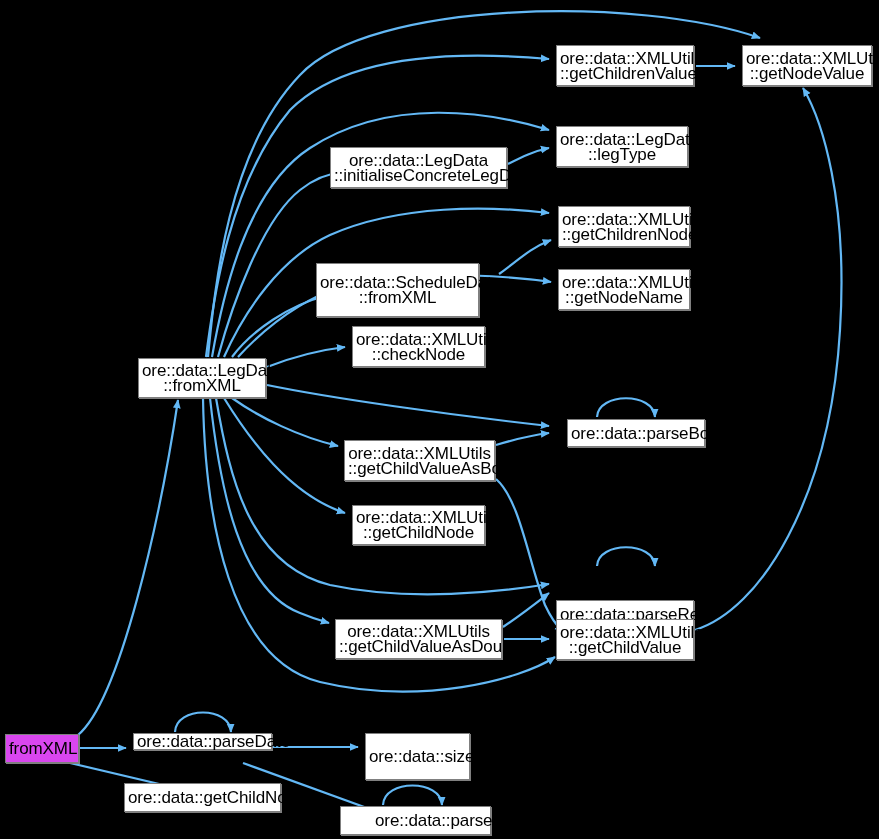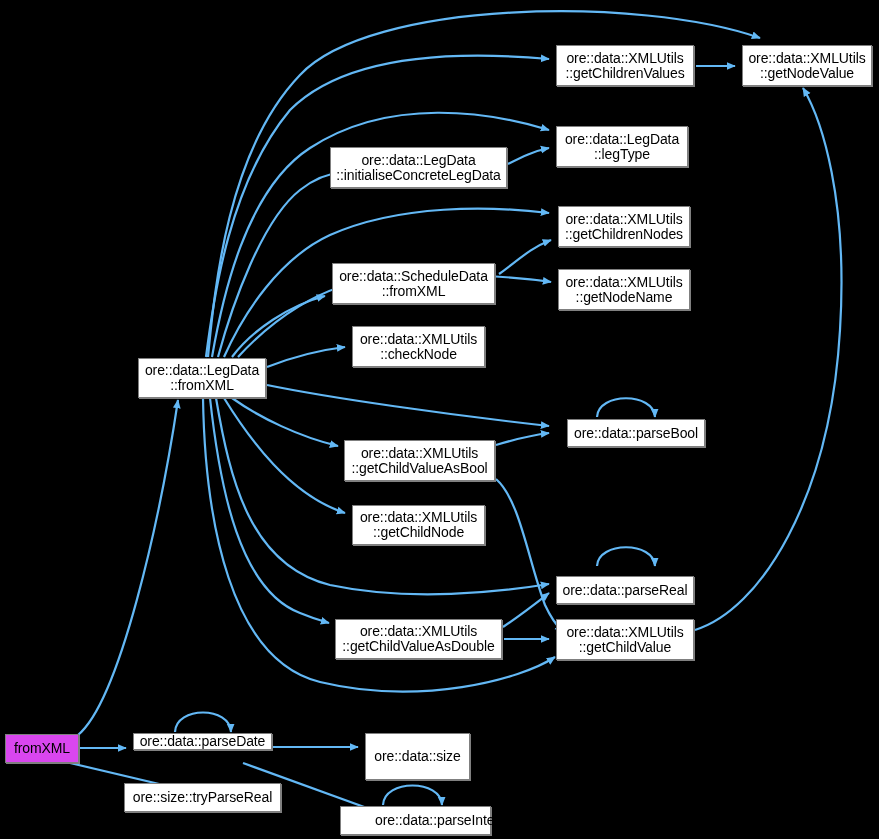--- a/index.html
+++ b/index.html
@@ -28,21 +28,21 @@
     position: absolute;
     box-sizing: border-box;
     background: #ffffff;
     border: 1px solid #7f7f7f;
     box-shadow: 1px 1px 0 0 #808080;
     display: flex;
     align-items: center;
     justify-content: center;
     text-align: center;
     color: #000000;
-    font-size: 14px;
+    font-size: 17px;
     line-height: 15px;
     letter-spacing: -0.1px;
     white-space: pre-line;
     z-index: 5;
   }
   .gnode.highlight {
     background: #d946ef;
   }
   .gnode .lbl {
     display: block;
@@ -127,42 +127,42 @@
       <path d="M 695,630 C 760,610 830,500 840,330 C 848,200 822,120 803,88"></path>
     </g>
   </svg>
 
   <div id="node-layer">
       <div class="gnode highlight" style="left: 5px; top: 734px; width: 74px; height: 29px;"><span class="lbl">fromXML</span></div>
       <div class="gnode" style="left: 138px; top: 358px; width: 128px; height: 40px;"><span class="lbl">ore::data::LegData
 ::fromXML</span></div>
       <div class="gnode" style="left: 330px; top: 147px; width: 177px; height: 41px;"><span class="lbl">ore::data::LegData
 ::initialiseConcreteLegData</span></div>
-      <div class="gnode" style="left: 332px; top: 263px; width: 163px; height: 41px;"><span class="lbl">ore::data::ScheduleData
+      <div class="gnode" style="left: 316px; top: 263px; width: 163px; height: 54px;"><span class="lbl">ore::data::ScheduleData
 ::fromXML</span></div>
       <div class="gnode" style="left: 352px; top: 326px; width: 133px; height: 41px;"><span class="lbl">ore::data::XMLUtils
 ::checkNode</span></div>
       <div class="gnode" style="left: 344px; top: 440px; width: 151px; height: 41px;"><span class="lbl">ore::data::XMLUtils
 ::getChildValueAsBool</span></div>
       <div class="gnode" style="left: 352px; top: 505px; width: 133px; height: 40px;"><span class="lbl">ore::data::XMLUtils
 ::getChildNode</span></div>
       <div class="gnode" style="left: 335px; top: 619px; width: 167px; height: 40px;"><span class="lbl">ore::data::XMLUtils
 ::getChildValueAsDouble</span></div>
       <div class="gnode" style="left: 556px; top: 45px; width: 138px; height: 41px;"><span class="lbl">ore::data::XMLUtils
 ::getChildrenValues</span></div>
       <div class="gnode" style="left: 742px; top: 45px; width: 130px; height: 41px;"><span class="lbl">ore::data::XMLUtils
 ::getNodeValue</span></div>
       <div class="gnode" style="left: 556px; top: 126px; width: 132px; height: 41px;"><span class="lbl">ore::data::LegData
 ::legType</span></div>
       <div class="gnode" style="left: 558px; top: 206px; width: 132px; height: 41px;"><span class="lbl">ore::data::XMLUtils
 ::getChildrenNodes</span></div>
       <div class="gnode" style="left: 558px; top: 269px; width: 132px; height: 41px;"><span class="lbl">ore::data::XMLUtils
 ::getNodeName</span></div>
       <div class="gnode" style="left: 556px; top: 419px; width: 138px; height: 28px; margin-left: 11px;"><span class="lbl">ore::data::parseBool</span></div>
-      <div class="gnode" style="left: 556px; top: 576px; width: 138px; height: 28px;"><span class="lbl">ore::data::parseReal</span></div>
+      <div class="gnode" style="left: 556px; top: 600px; width: 138px; height: 28px;"><span class="lbl">ore::data::parseReal</span></div>
       <div class="gnode" style="left: 556px; top: 619px; width: 138px; height: 41px;"><span class="lbl">ore::data::XMLUtils
 ::getChildValue</span></div>
       <div class="gnode" style="left: 133px; top: 733px; width: 139px; height: 17px;"><span class="lbl">ore::data::parseDate</span></div>
       <div class="gnode" style="left: 365px; top: 733px; width: 105px; height: 47px;"><span class="lbl">ore::data::size</span></div>
-      <div class="gnode" style="left: 124px; top: 783px; width: 157px; height: 29px;"><span class="lbl">ore::size::tryParseReal</span></div>
+      <div class="gnode" style="left: 124px; top: 783px; width: 157px; height: 29px;"><span class="lbl">ore::data::getChildNode</span></div>
       <div class="gnode" style="left: 340px; top: 806px; width: 151px; height: 29px; padding-left: 31px;"><span class="lbl">ore::data::parseInteger</span></div>
     </div>
 </div>
 
 </body></html>

